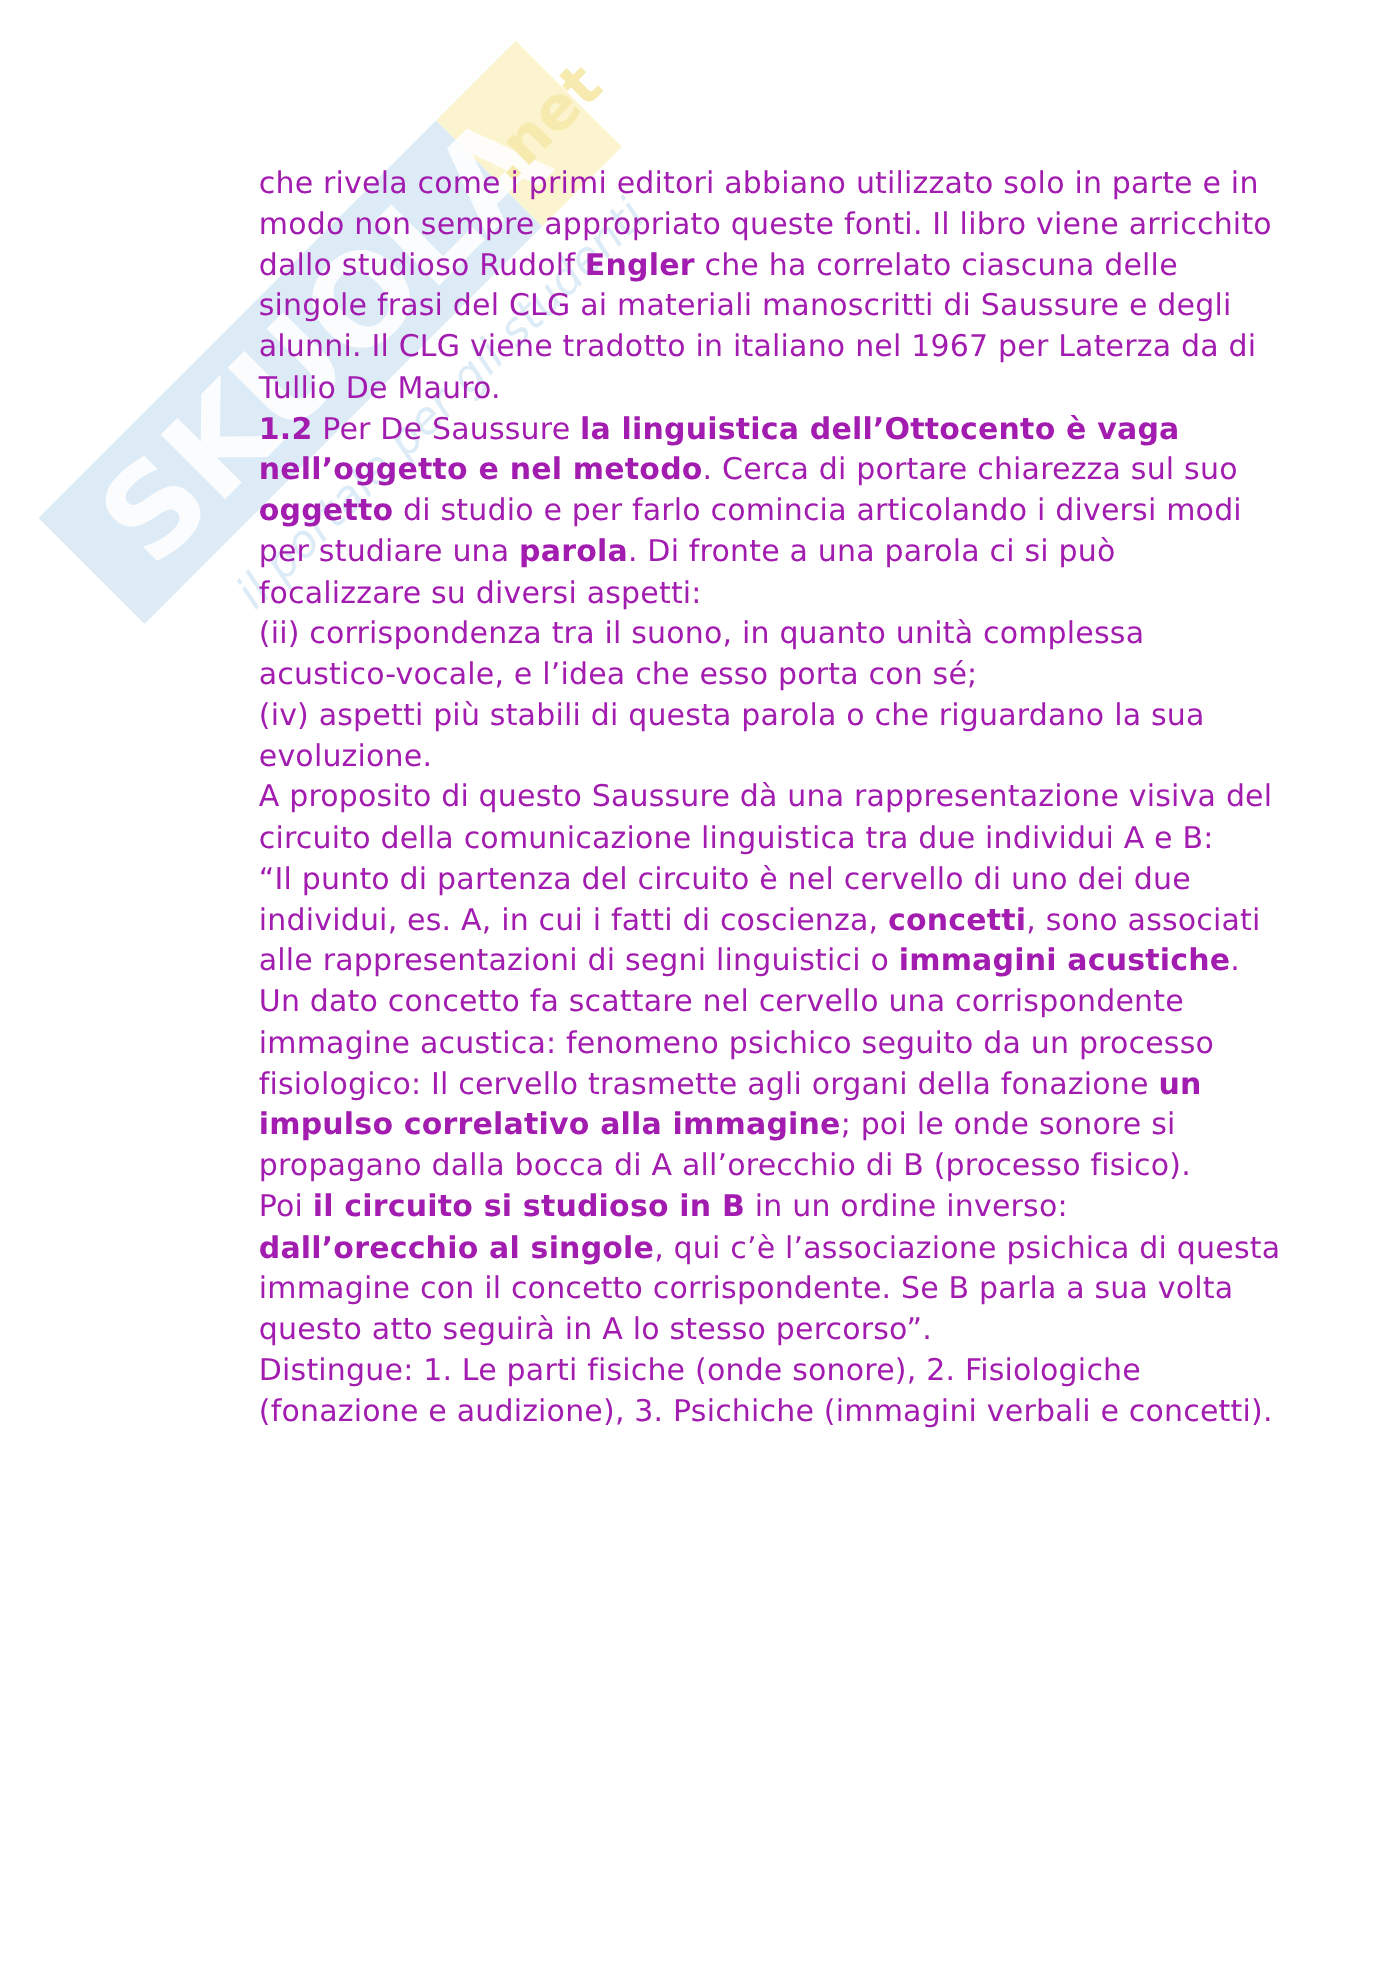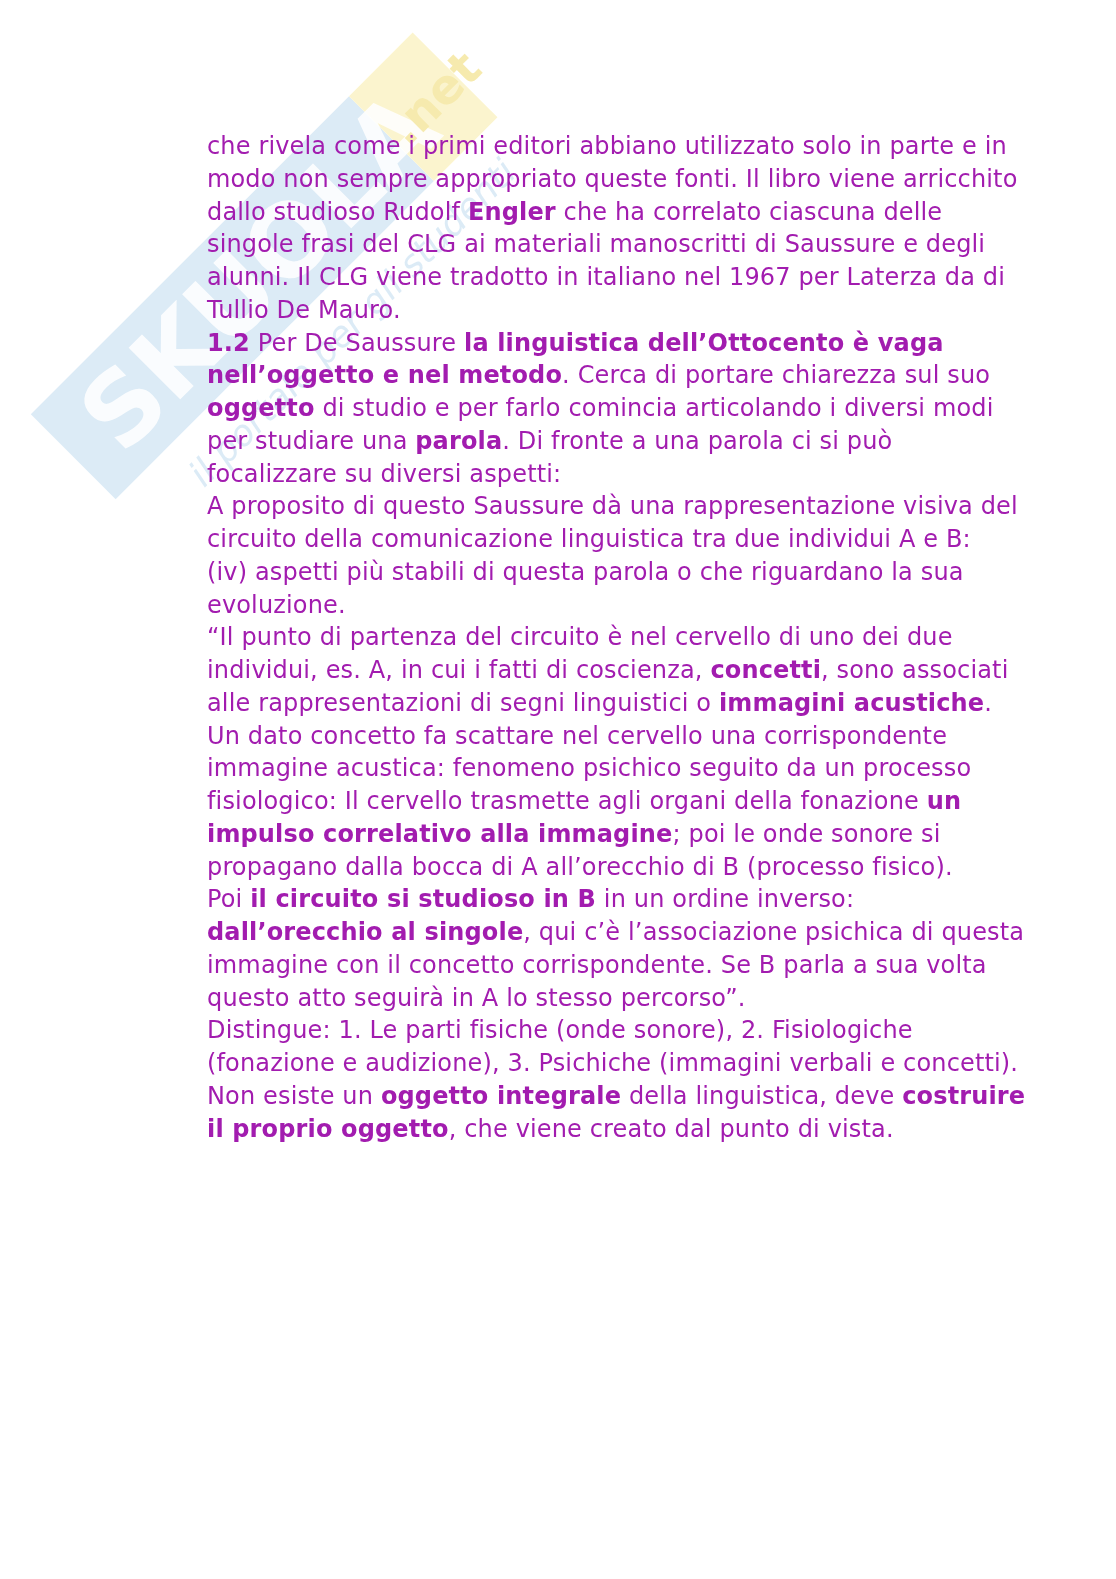--- a/index.html
+++ b/index.html
@@ -29,19 +29,19 @@
     <polygon points="200,-60 290,-60 290,60 200,60" fill="#fbf3c6"></polygon>
     <text x="-215" y="35" font-family="DejaVu Sans, sans-serif" font-weight="bold" font-size="100" fill="#ffffff" opacity="0.9">SKUOLA</text>
     <text x="205" y="18" font-family="DejaVu Sans, sans-serif" font-weight="bold" font-size="48" fill="#f5e7a0">.net</text>
     <text x="-180" y="115" font-family="DejaVu Sans, sans-serif" font-style="italic" font-size="36" fill="#d6e8f5">il portale per gli studenti</text>
   </g>
 </svg>
 
 <div class="page-text" id="doc">
     <p><span>che rivela come i primi editori abbiano utilizzato solo in parte e in modo non sempre appropriato queste fonti. Il libro viene arricchito dallo studioso Rudolf </span><span class="b">Engler</span><span> che ha correlato ciascuna delle singole frasi del CLG ai materiali manoscritti di Saussure e degli alunni. Il CLG viene tradotto in italiano nel 1967 per Laterza da di Tullio De Mauro.</span></p>
     <p><span class="b">1.2</span><span> Per De Saussure </span><span class="b">la linguistica dell’Ottocento è vaga nell’oggetto e nel metodo</span><span>. Cerca di portare chiarezza sul suo </span><span class="b">oggetto</span><span> di studio e per farlo comincia articolando i diversi modi per studiare una </span><span class="b">parola</span><span>. Di fronte a una parola ci si può focalizzare su diversi aspetti:</span></p>
+    <p><span>(ii) corrispondenza tra il suono, in quanto unità complessa acustico-vocale, e l’idea che esso porta con sé;</span></p>
+    <p><span>(iv) aspetti più stabili di questa parola o che riguardano la sua evoluzione.</span></p>
     <p><span>A proposito di questo Saussure dà una rappresentazione visiva del circuito della comunicazione linguistica tra due individui A e B:</span></p>
-    <p><span>(iv) aspetti più stabili di questa parola o che riguardano la sua evoluzione.</span></p>
     <p><span>“Il punto di partenza del circuito è nel cervello di uno dei due individui, es. A, in cui i fatti di coscienza, </span><span class="b">concetti</span><span>, sono associati alle rappresentazioni di segni linguistici o </span><span class="b">immagini acustiche</span><span>. Un dato concetto fa scattare nel cervello una corrispondente immagine acustica: fenomeno </span><span class="u">psichico</span><span> seguito da un processo </span><span class="u">fisiologico</span><span>: Il cervello trasmette agli organi della fonazione </span><span class="b">un impulso correlativo alla immagine</span><span>; poi le onde sonore si propagano dalla bocca di A all’orecchio di B (processo fisico).</span></p>
     <p><span>Poi </span><span class="b">il circuito si studioso in B</span><span> in un ordine inverso: </span><span class="b">dall’orecchio al singole</span><span>, qui c’è l’associazione psichica di questa immagine con il concetto corrispondente. Se B parla a sua volta questo atto seguirà in A lo stesso percorso”.</span></p>
     <p><span>Distingue: 1. Le parti fisiche (onde sonore), 2. Fisiologiche (fonazione e audizione), 3. Psichiche (immagini verbali e concetti).</span></p>
-    <p><span>Non esiste un </span><span class="b">oggetto integrale</span><span> della linguistica, deve </span><span class="b">costruire il proprio oggetto</span><span>, che viene creato dal punto di vista.</span></p>
   </div>
 
 </body></html>

